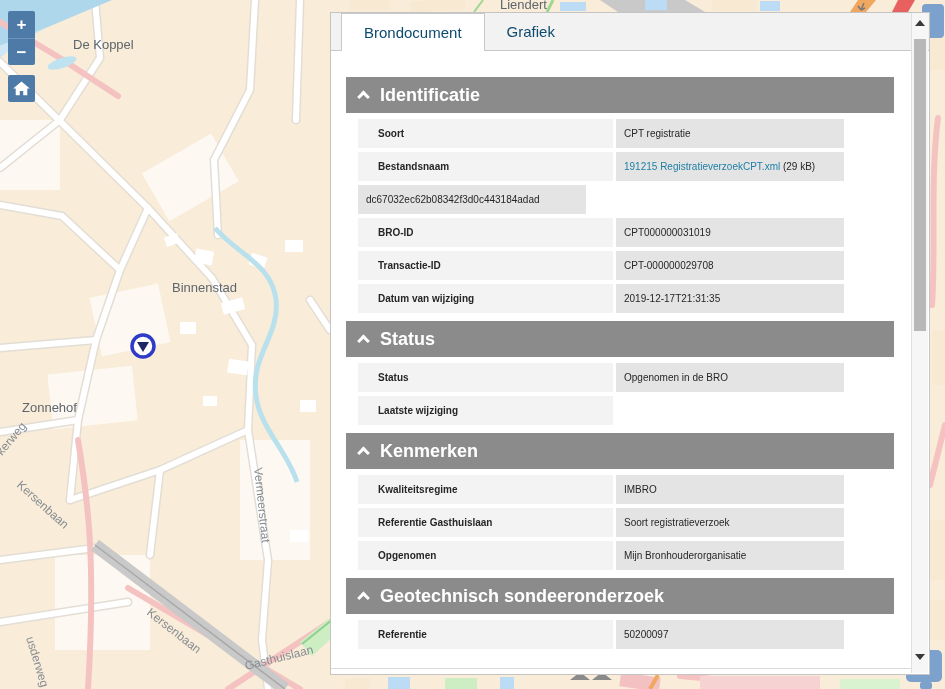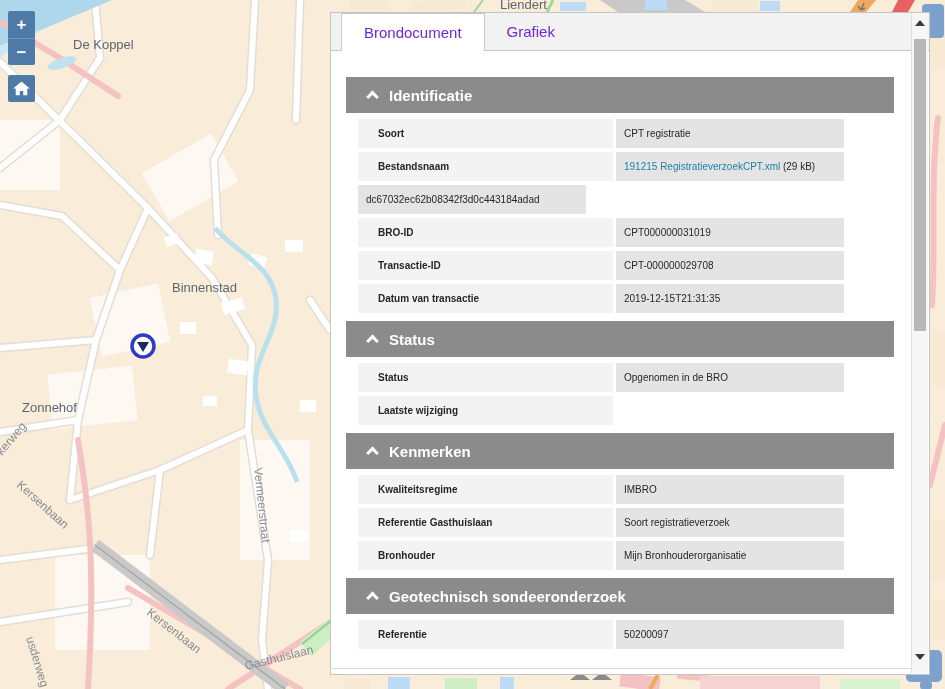--- a/index.html
+++ b/index.html
@@ -31,34 +31,34 @@
   
   .panel{
     position:absolute;left:330px;top:12px;width:600px;height:663px;
     background:#ffffff;border:1px solid #c4c4c4;
   }
   .tabbar{
     position:absolute;left:0;top:0;right:0;height:38px;background:#f2f2f2;
     border-bottom:1px solid #c8c8c8;display:flex;align-items:stretch;z-index:3;
   }
   .tab{
-    display:flex;align-items:center;padding:0 22px;font-size:15px;color:#6d28d9;cursor:pointer;
+    display:flex;align-items:center;padding:0 22px;font-size:15px;color:#0c4a6e;cursor:pointer;
   }
   .tab.active{
     background:#ffffff;border:1px solid #c8c8c8;border-bottom:none;
     margin-left:10px;margin-bottom:-1px;
   }
   .content{
     position:absolute;left:0;top:38px;right:18px;bottom:5px;overflow:hidden;
     padding:26px 0 0 15px;border-bottom:1px solid #d9d9d9;
   }
   .section-header{
     width:548px;height:36px;background:#8b8b8b;color:#ffffff;
-    display:flex;align-items:center;font-size:15px;font-weight:bold;
-    padding-left:22px;margin:8px 0 6px 0;cursor:pointer;
+    display:flex;align-items:center;font-size:18px;font-weight:bold;
+    padding-left:13px;margin:8px 0 6px 0;cursor:pointer;
   }
   .section:first-child .section-header{margin-top:0;}
   .chevron{
     width:9px;height:9px;border-left:3px solid #fff;border-top:3px solid #fff;
     transform:rotate(45deg) translate(1px,1px);margin-right:12px;flex:0 0 auto;
   }
   .rows{margin-left:12px;width:536px;}
   .row{display:flex;margin-bottom:4px;}
   .cell{font-size:10px;line-height:21px;color:#262626;padding:4px 8px;}
   .cell.label{width:255px;background:#f3f3f3;font-weight:bold;padding-left:20px;margin-right:3px;flex:0 0 auto;}
@@ -275,22 +275,22 @@
               </div>
               <div class="row">
                 <div class="cell label">BRO-ID</div>
                 <div class="cell value">CPT000000031019</div>
               </div>
               <div class="row">
                 <div class="cell label">Transactie-ID</div>
                 <div class="cell value">CPT-000000029708</div>
               </div>
               <div class="row">
-                <div class="cell label">Datum van transactie</div>
-                <div class="cell value">2019-12-15T21:31:35</div>
+                <div class="cell label">Datum van wijziging</div>
+                <div class="cell value">2019-12-17T21:31:35</div>
               </div>
             </div>
           </div>
           <div class="section">
             <div class="section-header">
               <span class="chevron"></span>
               <span>Status</span>
             </div>
             <div class="rows">
               <div class="row">
@@ -310,21 +310,21 @@
             <div class="rows">
               <div class="row">
                 <div class="cell label">Kwaliteitsregime</div>
                 <div class="cell value">IMBRO</div>
               </div>
               <div class="row">
                 <div class="cell label">Referentie Gasthuislaan</div>
                 <div class="cell value">Soort registratieverzoek</div>
               </div>
               <div class="row">
-                <div class="cell label">Bronhouder</div>
+                <div class="cell label">Opgenomen</div>
                 <div class="cell value">Mijn Bronhouderorganisatie</div>
               </div>
             </div>
           </div>
           <div class="section">
             <div class="section-header">
               <span class="chevron"></span>
               <span>Geotechnisch sondeeronderzoek</span>
             </div>
             <div class="rows">

